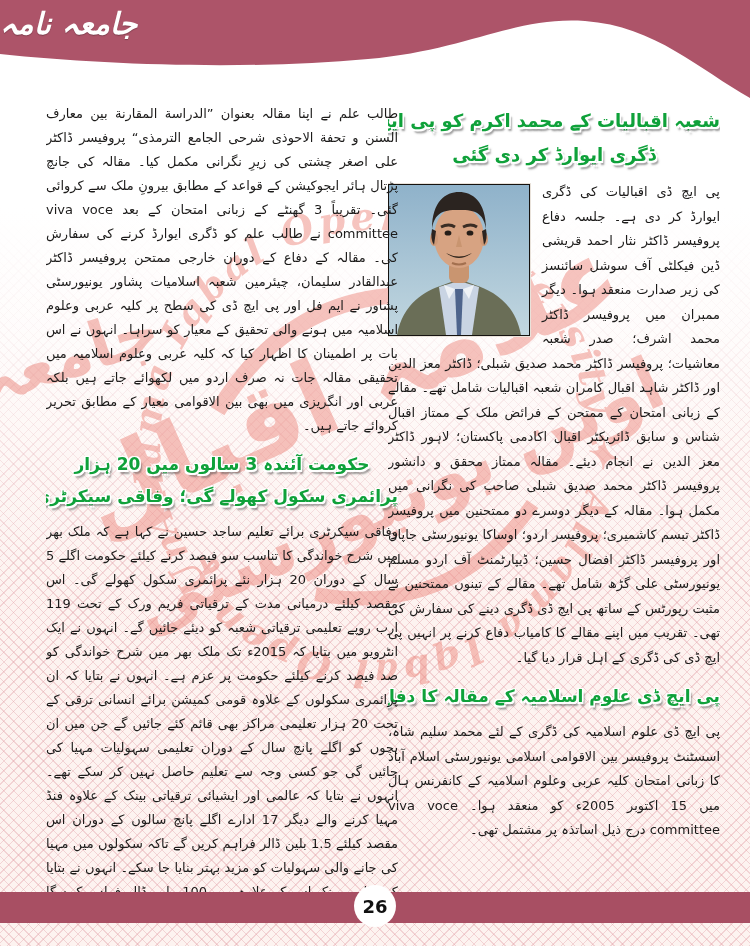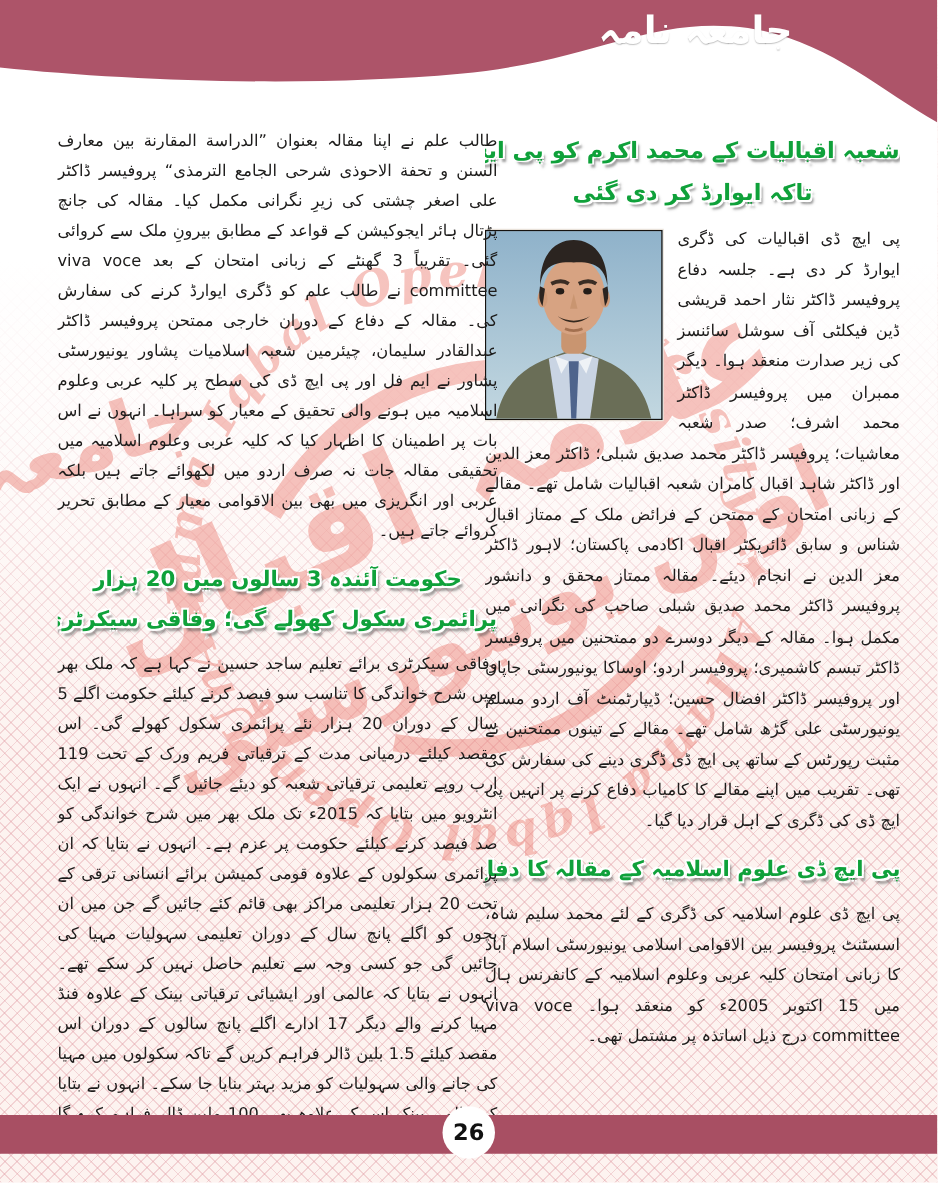--- a/index.html
+++ b/index.html
@@ -6,23 +6,23 @@
   body{width:750px;height:946px;overflow:hidden;font-family:"DejaVu Sans",sans-serif;}
   .page{position:relative;width:750px;height:946px;overflow:hidden;
     background:
       linear-gradient(180deg, rgba(255,255,255,1) 0%, rgba(255,255,255,1) 22%,
         rgba(255,255,255,0.75) 36%, rgba(255,255,255,0.30) 50%, rgba(255,255,255,0) 64%),
       repeating-linear-gradient(45deg, rgba(225,158,166,0.38) 0 1px, transparent 1px 7px),
       repeating-linear-gradient(-45deg, rgba(225,158,166,0.38) 0 1px, transparent 1px 7px),
       #fdf3f0;}
   
   .header-wave{position:absolute;top:0;left:0;width:750px;height:130px;z-index:3;}
-  .masthead{position:absolute;top:6px;left:0;width:634px;text-align:right;z-index:4;
+  .masthead{position:absolute;top:6px;left:0;width:634px;text-align:left;z-index:4;
     color:#fff;font-size:30px;font-weight:bold;direction:rtl;letter-spacing:1px;
-    text-shadow:0 1px 1px rgba(0,0,0,0.25);}
+    text-shadow:0 1px 1px rgba(0,0,0,0.25);font-style:italic;}
   
   .watermark{position:absolute;left:95px;top:165px;z-index:1;opacity:0.5;
     transform:rotate(-24deg);pointer-events:none;}
   .edge-stamp{position:absolute;left:-22px;top:318px;z-index:1;opacity:0.45;
     transform:rotate(-18deg);color:#e8786d;font-size:64px;font-weight:bold;
     pointer-events:none;direction:rtl;}
   
   .col{position:absolute;top:102px;z-index:2;direction:rtl;}
   .col-right{right:30px;width:332px;height:792px;overflow:hidden;}
   .col-left{left:46px;width:352px;height:793px;overflow:hidden;}
@@ -67,21 +67,21 @@
   <div class="edge-stamp">جامعہ</div>
 
   <svg class="header-wave" viewBox="0 0 750 130" preserveAspectRatio="none">
     <path fill="#ad5469" d="M0,0 H750 V98 C700,70 655,26 585,21 C515,16 468,50 368,59 C248,70 105,65 0,54 Z"></path>
   </svg>
   <div class="masthead">جامعہ نامہ</div>
 
   <div class="col col-right">
     <div class="headline-block">
       <div class="headline headline-lg">شعبہ اقبالیات کے محمد اکرم کو پی ایچ ڈی کی</div>
-      <div class="headline headline-lg">تاکہ ایوارڈ کر دی گئی</div>
+      <div class="headline headline-lg">ڈگری ایوارڈ کر دی گئی</div>
     </div>
 
     <div>
       <svg class="photo" viewBox="0 0 140 150" preserveAspectRatio="none">
         <defs>
           <linearGradient id="pbg" x1="0" y1="0" x2="0" y2="1">
             <stop offset="0" stop-color="#8fb2ca"></stop>
             <stop offset="1" stop-color="#c2d7e0"></stop>
           </linearGradient>
         </defs>

